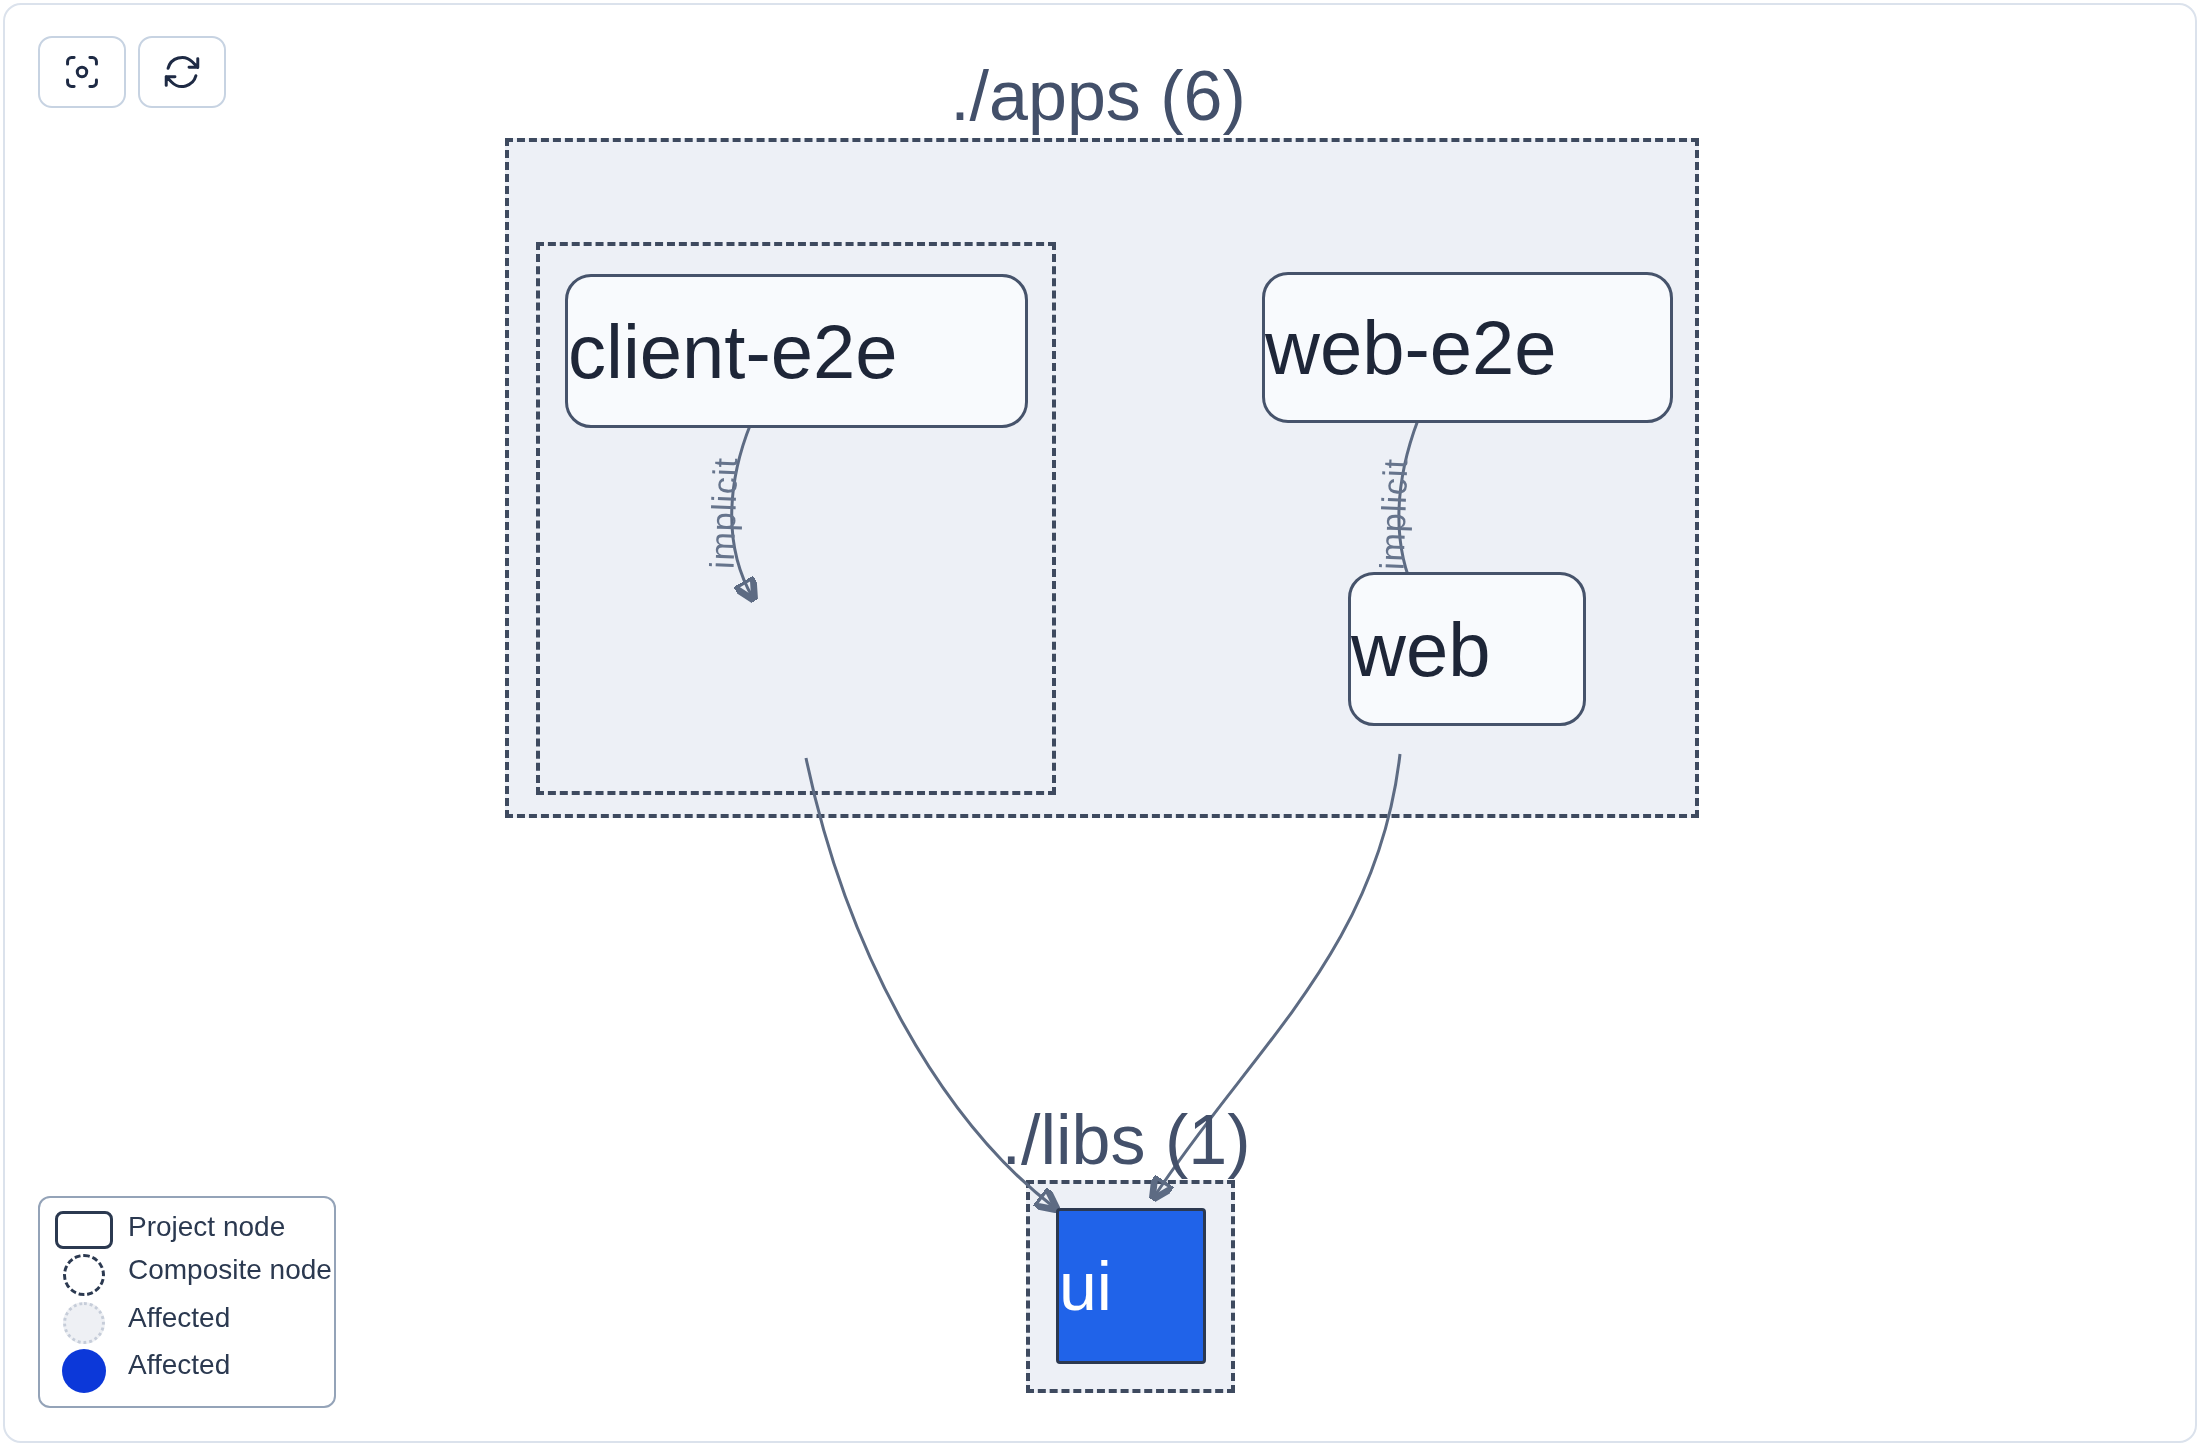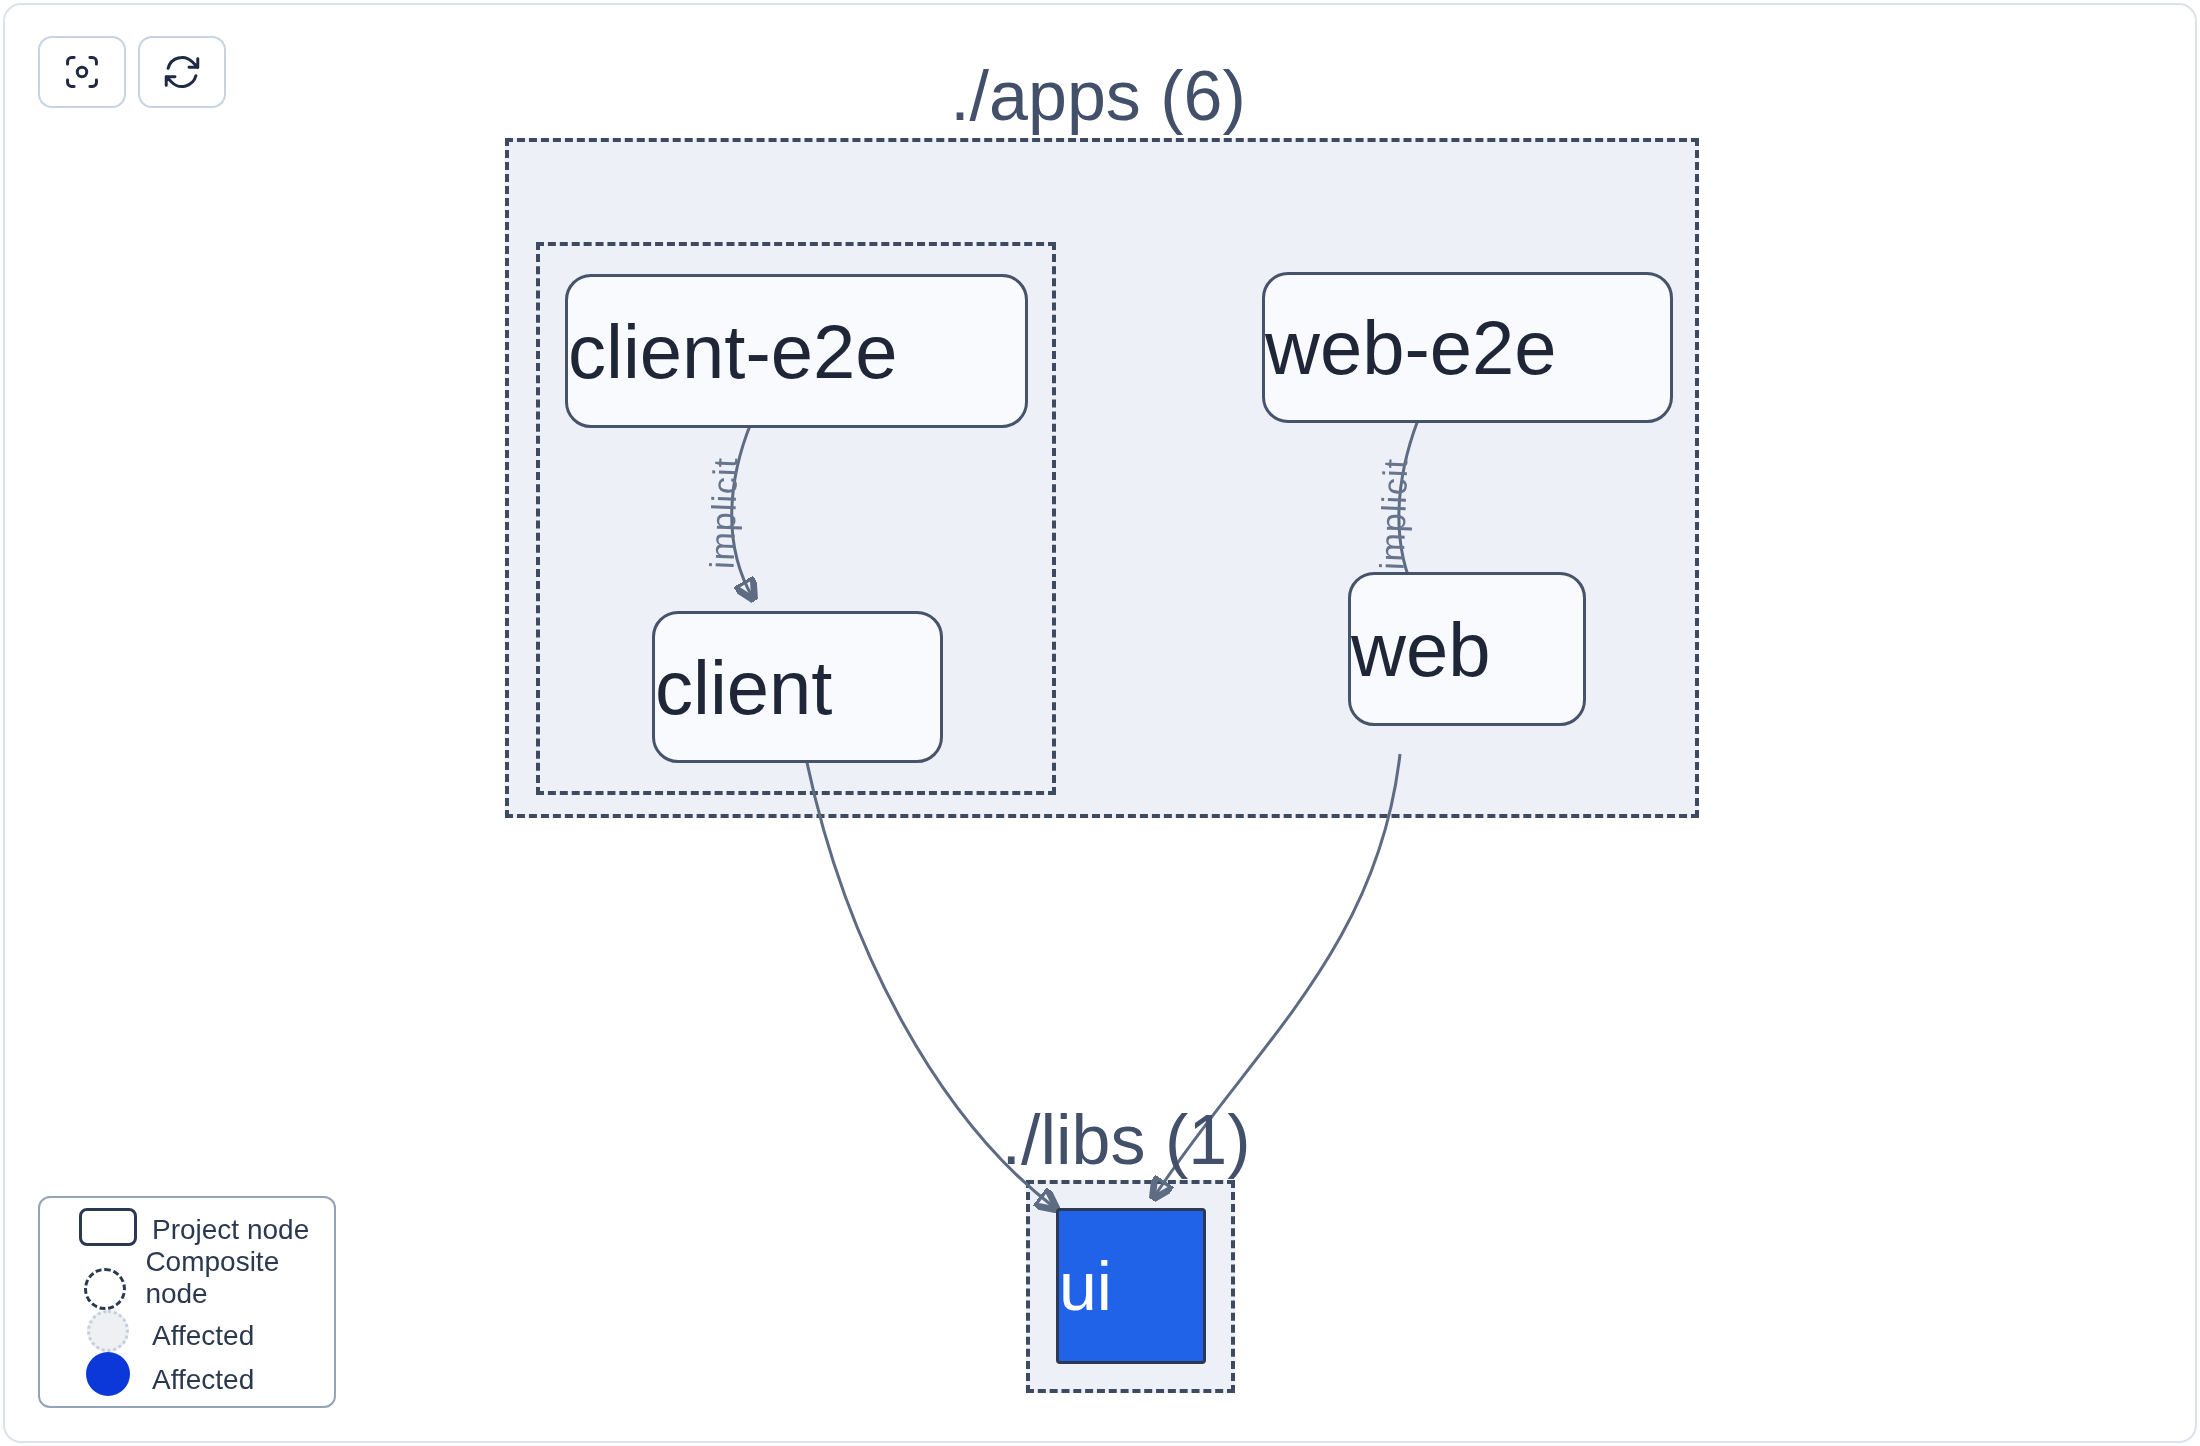--- a/index.html
+++ b/index.html
@@ -45,21 +45,21 @@
   #node-client{left:652px;top:611px;width:285px;height:146px;}
   #node-web-e2e{left:1262px;top:272px;width:405px;height:145px;}
   #node-web{left:1348px;top:572px;width:232px;height:148px;}
   #node-ui{left:1056px;top:1208px;width:144px;height:150px;background:#2063e9;
            border-color:#2c3950;border-radius:4px;color:#ffffff;font-size:68px;}
 
   
   .legend{position:absolute;left:38px;top:1196px;width:298px;height:212px;background:#ffffff;
           border:2px solid #94a3b8;border-radius:12px;z-index:40;display:flex;
           flex-direction:column;justify-content:space-around;padding:10px 0;box-sizing:border-box;}
-  .legend-row{display:flex;align-items:flex-end;padding-left:24px;}
+  .legend-row{display:flex;align-items:flex-start;}
   .legend-icon-cell{width:88px;display:flex;align-items:center;justify-content:center;}
   .legend-label{font-size:28px;color:#2b3950;}
   .li-project{width:58px;height:38px;border:3px solid #2b3950;border-radius:8px;background:#fff;box-sizing:border-box;}
   .li-composite{width:42px;height:42px;border:3px dashed #2b3950;border-radius:50%;background:#fff;box-sizing:border-box;}
   .li-affected{width:42px;height:42px;border:3px dotted #c6cdd9;border-radius:50%;background:#eef0f4;box-sizing:border-box;}
   .li-touched{width:44px;height:44px;border-radius:50%;background:#0c38d9;}
 </style>
 </head>
 <body>
 
@@ -96,23 +96,20 @@
 
   <div class="edge-label" id="edge-label-1">implicit</div>
   <div class="edge-label" id="edge-label-2">implicit</div>
 
   <div class="composite-title" id="apps-title">./apps (6)</div>
   <div class="composite-title" id="libs-title">./libs (1)</div>
 
   <div class="pnode" id="node-client-e2e">
     <span>client-e2e</span>
   </div>
-  <div class="pnode" id="node-client">
-    <span>client</span>
-  </div>
   <div class="pnode" id="node-web-e2e">
     <span>web-e2e</span>
   </div>
   <div class="pnode" id="node-web">
     <span>web</span>
   </div>
   <div class="pnode" id="node-ui">
     <span>ui</span>
   </div>
 

